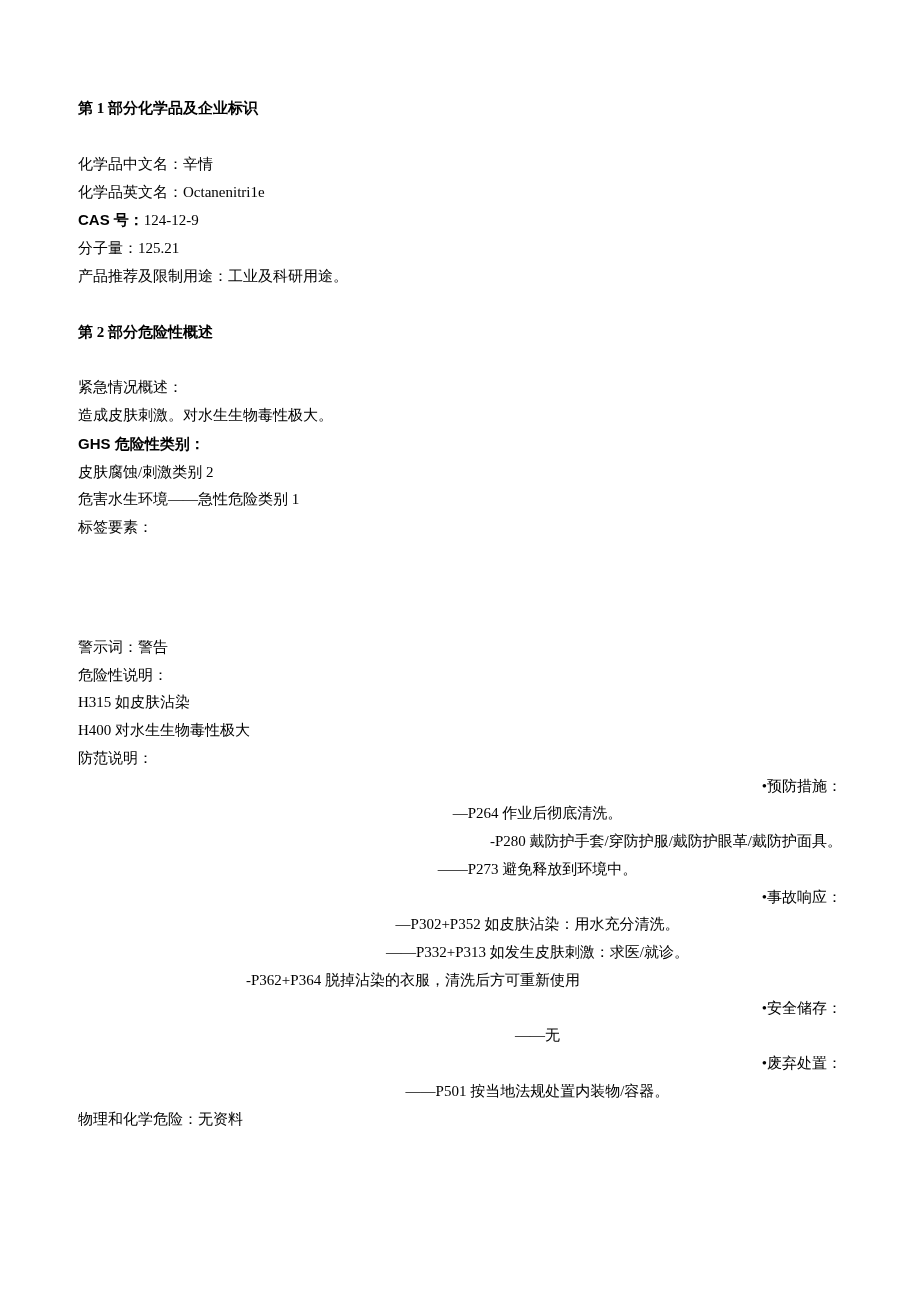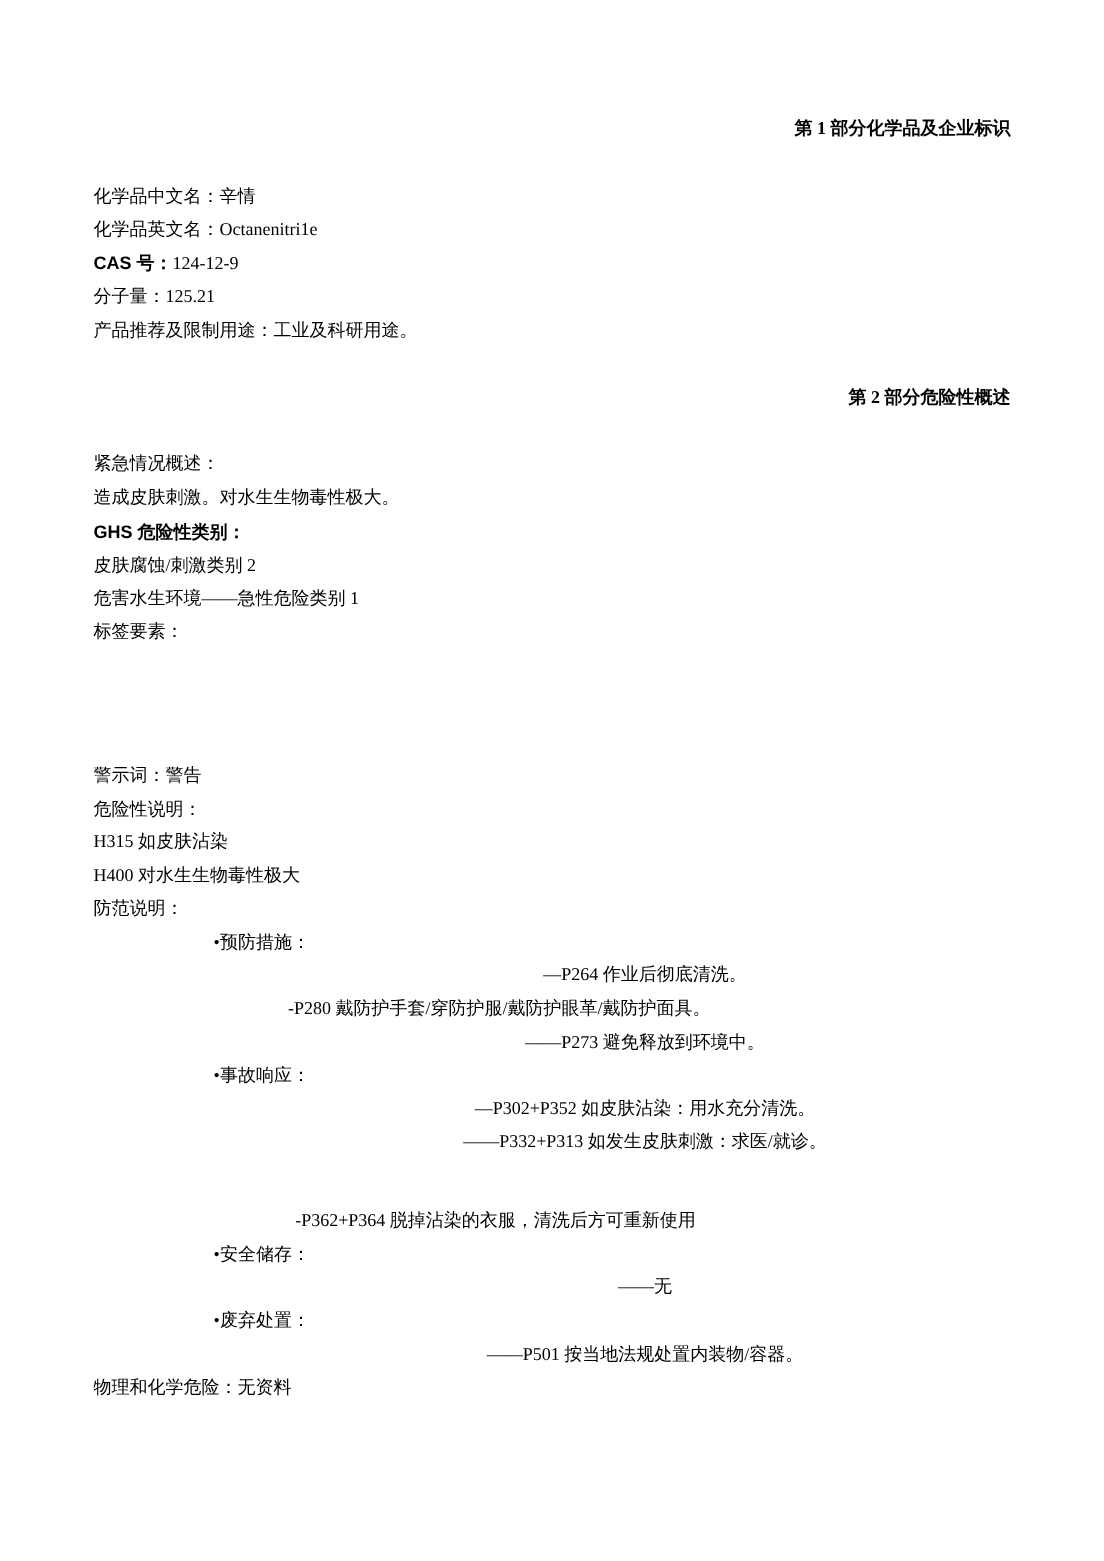--- a/index.html
+++ b/index.html
@@ -7,44 +7,44 @@
       font-size: 15px;
       line-height: 1.85;
       color: #000;
       background: #fff;
       margin: 0;
       padding: 95px 78px 60px 78px;
       width: 920px;
       box-sizing: border-box;
     }
     .section-title {
-      text-align: right;
+      text-align: left;
       font-weight: bold;
       margin: 0 0 28px 0;
     }
     .section-title .num {
       font-family: "Times New Roman", serif;
     }
     .block {
       margin-bottom: 28px;
     }
     .line {
       margin: 0;
     }
     .bold-inline {
       font-weight: bold;
       font-family: Liberation Sans, sans-serif;
     }
     .pictogram-space {
       height: 92px;
     }
-    .indent-1 { padding-left: 100px; }
+    .indent-1 { padding-left: 100px; text-align: right; }
     .indent-2 { padding-left: 155px; text-align: center; }
-    .indent-2b { padding-left: 162px; }
-    .indent-2c { padding-left: 168px; margin-top: 38px; }
+    .indent-2b { padding-left: 162px; text-align: right; }
+    .indent-2c { padding-left: 168px; }
   </style>
 </head>
 <body>
 
 <div class="section-title">
   <span>第</span>
   <span class="num">1</span>
   <span>部分化学品及企业标识</span>
 </div>
 

